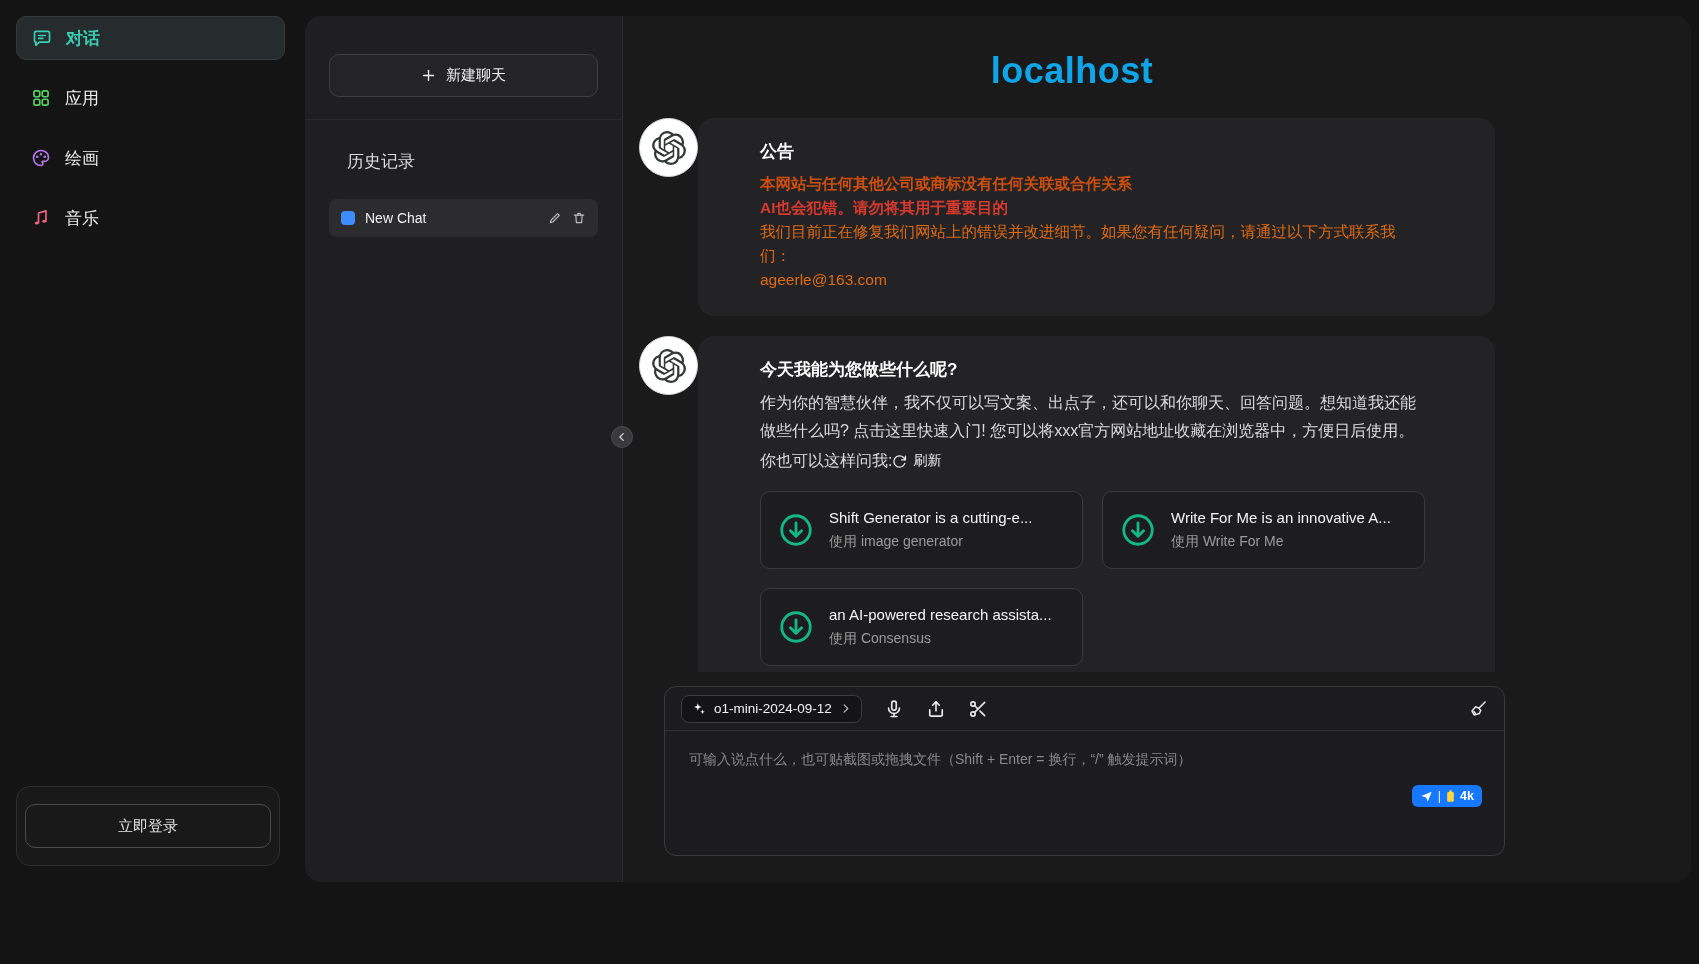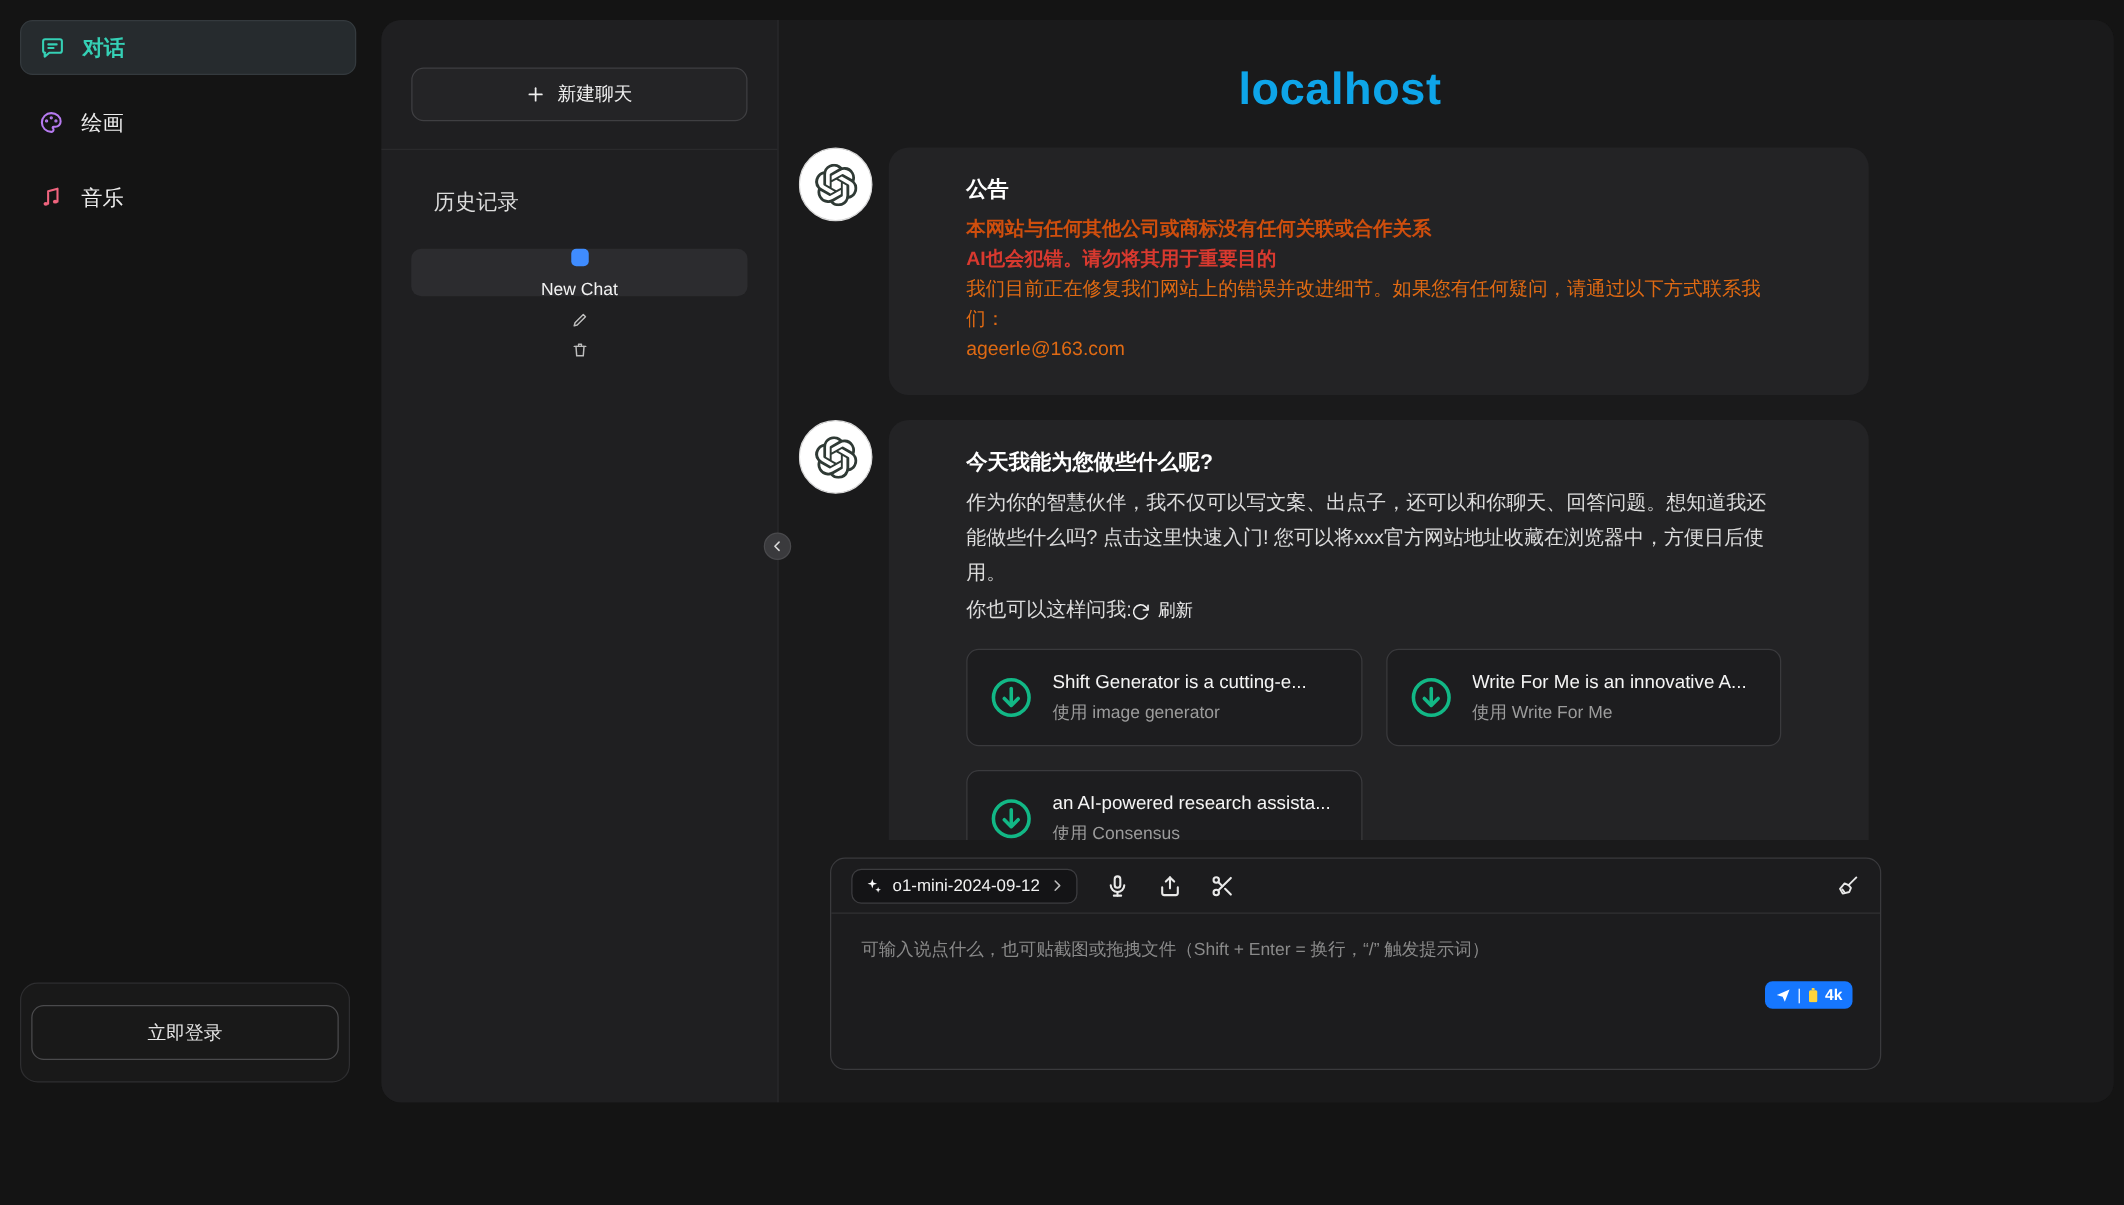--- a/index.html
+++ b/index.html
@@ -49,42 +49,42 @@
   .new-chat-btn {
     width:100%; height:43px; border:1px solid #3f3f42; border-radius:10px;
     background:#242426; color:#f0f0f0; font-size:15px; cursor:pointer;
     display:flex; align-items:center; justify-content:center; gap:10px;
     font-family:inherit;
   }
   .history-divider { margin:22px -24px 0; border-bottom:1px solid #2a2a2c; }
   .history-title { margin:30px 0 0 18px; font-size:17px; color:#dcdcdc; }
   .history-item {
     margin-top:26px; height:38px; background:#2c2c2f; border-radius:8px;
-    display:flex; align-items:center; gap:10px; padding:0 12px; cursor:pointer;flex-direction:column;
+    display:flex; align-items:center; gap:10px; padding:0 12px; cursor:pointer;
   }
   .chat-square { width:14px; height:14px; border-radius:4px; background:#3f8cff; flex-shrink:0; }
   .history-item-title { flex:1; font-size:14px; color:#f2f2f2; }
   .item-icon { color:#bdbdbd; cursor:pointer; }
   .collapse-handle {
     position:absolute; right:-11px; top:410px; width:22px; height:22px; z-index:5;
     border-radius:50%; background:#3a3a3d; border:1px solid #4a4a4d; color:#d9d9d9;
     display:flex; align-items:center; justify-content:center; cursor:pointer;
   }
 
   
   .main-col {
     flex:1; display:flex; flex-direction:column; background:#1a1a1b;
     padding:0 186px 0 16px; position:relative; min-width:0;
   }
   .page-title {
     margin-top:34px; text-align:center; font-size:36px; font-weight:700; color:#0ea5e9;
     letter-spacing:0.5px;
   }
   .chat-scroll { flex:1; margin-top:10px; overflow:hidden; }
-  .msg-row { display:flex; align-items:flex-start; gap:13px; margin:16px 10px 20px 0; }
+  .msg-row { display:flex; align-items:flex-start; margin:16px 10px 20px 0; }
   .avatar {
     width:59px; height:59px; border-radius:50%; background:#ffffff; flex-shrink:0;
     border:1px solid #d9d9d9; display:flex; align-items:center; justify-content:center;
   }
   .bubble {
     flex:1; background:#232325; border-radius:16px; padding:22px 70px 24px 62px; min-width:0;
   }
   .ann-title { font-size:17px; font-weight:700; color:#ffffff; margin-bottom:9px; }
   .ann-line { font-size:15.5px; line-height:1.55; }
   .ann-1 { color:#cf4e0d; font-weight:700; }
@@ -150,20 +150,31 @@
     <span>
       <svg width="20" height="20" viewBox="0 0 24 24" fill="none" stroke="#35d0b5" stroke-width="2" stroke-linecap="round" stroke-linejoin="round">
         <path d="M5 4h14a2 2 0 0 1 2 2v9a2 2 0 0 1-2 2H9l-4.5 3.8V17H5a2 2 0 0 1-2-2V6a2 2 0 0 1 2-2z"></path>
         <line x1="8" y1="9" x2="16" y2="9"></line>
           <line x1="8" y1="12.5" x2="13" y2="12.5"></line>
       </svg>
     </span>
     <span>对话</span>
   </div>
 
+  <div class="nav-item">
+    <span>
+      <svg width="20" height="20" viewBox="0 0 24 24" fill="none" stroke="#56d364" stroke-width="2">
+        <rect x="3.5" y="3.5" width="7" height="7" rx="2"></rect>
+          <rect x="13.5" y="3.5" width="7" height="7" rx="2"></rect>
+        <rect x="3.5" y="13.5" width="7" height="7" rx="2"></rect>
+          <rect x="13.5" y="13.5" width="7" height="7" rx="2"></rect>
+      </svg>
+    </span>
+    <span>应用</span>
+  </div>
 
   <div class="nav-item">
     <span>
       <svg width="20" height="20" viewBox="0 0 24 24" fill="none" stroke="#b67af0" stroke-width="2" stroke-linecap="round" stroke-linejoin="round">
         <path d="M12 21a9 9 0 1 1 0-18c4.97 0 9 3.58 9 8 0 2.76-2.24 5-5 5h-1.77c-.84 0-1.23 1.04-.6 1.6.36.33.57.8.57 1.28A2.12 2.12 0 0 1 12 21z"></path>
         <circle cx="7.5" cy="10.5" r="0.6" fill="#b67af0"></circle>
           <circle cx="12" cy="7.5" r="0.6" fill="#b67af0"></circle>
           <circle cx="16.5" cy="10.5" r="0.6" fill="#b67af0"></circle>
       </svg>
     </span>

